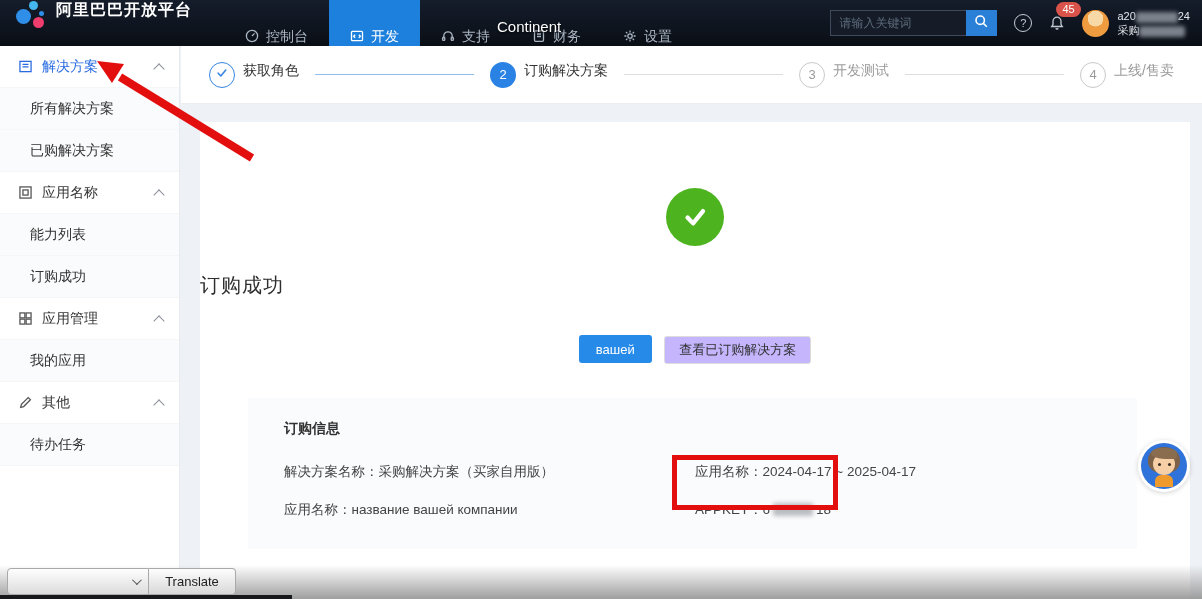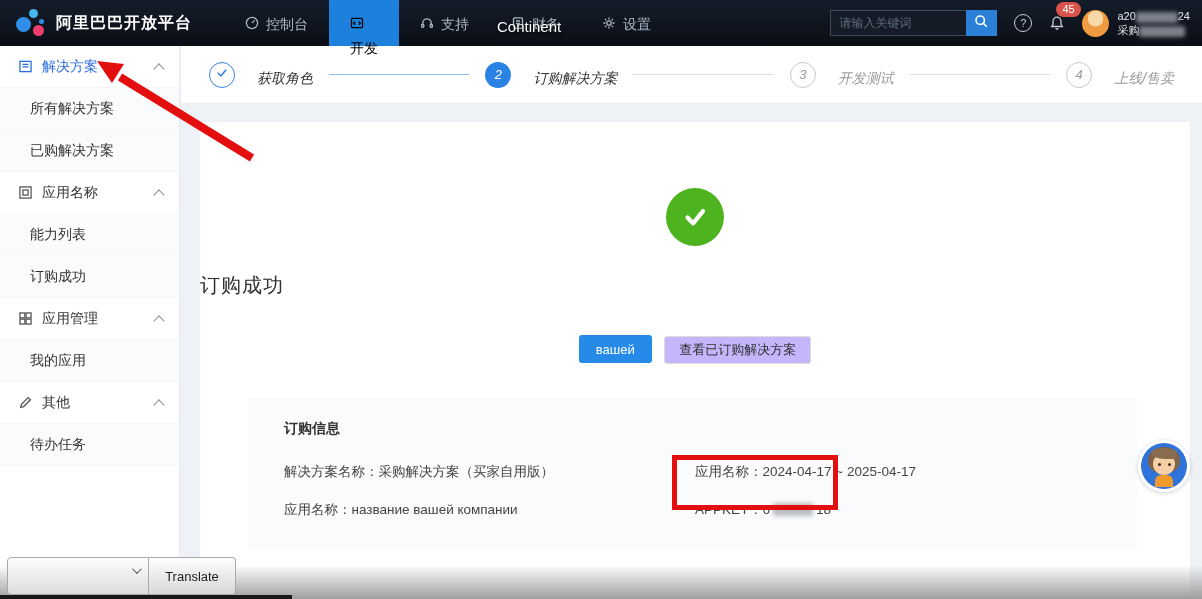--- a/index.html
+++ b/index.html
@@ -4,31 +4,31 @@
 <style>
   * { margin:0; padding:0; box-sizing:border-box; }
   html,body { width:1202px; height:599px; }
   body {
     position:relative; overflow:hidden; background:#eef1f5;
     font-family:"Liberation Sans", sans-serif;
   }
   
   .navbar { position:absolute; top:0; left:0; width:100%; height:46px; z-index:30;
     background:linear-gradient(180deg,#151d2b 0%,#0a0e15 100%); display:flex; align-items:stretch; }
-  .brand { display:flex; align-items:center; padding:0 10px 0 16px; }
+  .brand { display:flex; align-items:flex-start; padding:0 10px 0 16px; }
   .logo { width:30px; height:30px; position:relative; margin-right:10px; }
   .logo i { position:absolute; border-radius:50%; }
   .logo .c1 { width:15px; height:15px; background:#2e8ee8; left:0; top:9px; }
   .logo .c2 { width:9px; height:9px; background:#45b6ee; left:13px; top:1px; }
   .logo .c3 { width:11px; height:11px; background:#ef3d6e; left:17px; top:17px; }
   .logo .c4 { width:5px; height:5px; background:#2e8ee8; left:23px; top:11px; }
   .brand-title { color:#fff; font-size:16px; font-weight:bold; letter-spacing:1px; }
   .nav-menu { display:flex; align-items:stretch; margin-left:22px; }
-  .nav-item { display:flex; align-items:flex-start; gap:7px; padding:16px 21px; color:#aab5c3; font-size:14px; cursor:pointer; }
-  .nav-item.active { background:#1e80dd; color:#000000;flex-direction:column; }
+  .nav-item { display:flex; align-items:flex-end; gap:7px; padding:0 21px; color:#aab5c3; font-size:14px; cursor:pointer; }
+  .nav-item.active { background:#1e80dd; color:#ffffff; }
   .nav-item svg { width:14px; height:14px; }
   .continent-overlay { position:absolute; left:497px; top:18px; color:#fdfdfd; font-size:15px;
     text-shadow:0 1px 2px rgba(0,0,0,.85); z-index:40; }
   .nav-right { margin-left:auto; display:flex; align-items:center; padding-right:12px; gap:17px; }
   .search-box { display:flex; height:26px; }
   .search-input { width:136px; background:#151c28; border:1px solid #3e4a5c; border-right:none;
     color:#cfd6de; font-size:12px; padding:0 8px; outline:none; }
   .search-input::placeholder { color:#5c6a7a; }
   .search-btn { width:31px; background:#2a7fd6; border:none; display:flex; align-items:center; justify-content:center; cursor:pointer; }
   .help-icon { width:18px; height:18px; border:1.5px solid #c3cbd4; border-radius:50%; color:#c3cbd4;
@@ -51,21 +51,21 @@
   .side-item.sub { padding-left:30px; background:#fafbfc; }
   .side-item .s-icon { width:15px; height:15px; margin-right:9px; color:#555; display:flex; }
   .side-item .s-icon svg { width:15px; height:15px; }
   .side-item.active { color:#2a6ce0; }
   .side-item.active .s-icon { color:#2a6ce0; }
   .caret-up { margin-left:auto; width:8px; height:8px; border-top:1.5px solid #8a8f99;
     border-right:1.5px solid #8a8f99; transform:rotate(-45deg); margin-top:4px; }
   
   .stepper { position:absolute; left:181px; top:46px; right:0; height:58px; background:#fff;
     border-bottom:1px solid #ebedf0; display:flex; align-items:center; padding:0 28px; z-index:4; }
-  .step { display:flex; align-items:flex-end; gap:22px;font-style:italic; }
+  .step { display:flex; align-items:flex-start; gap:8px; }
   .step-circle { width:26px; height:26px; border-radius:50%; display:flex; align-items:center;
     justify-content:center; font-size:13px; flex:none; }
   .step-circle.done { border:1px solid #3585e2; color:#3585e2; }
   .step-circle.current { background:#2a82e4; color:#fff; }
   .step-circle.pending { border:1px solid #c9c9c9; color:#9a9a9a; }
   .step-label { font-size:14px; color:#333; white-space:nowrap; }
   .step-label.pending { color:#9a9a9a; }
   .connector { flex:1; height:1px; margin:0 16px; }
   .connector.done { background:#8fbdf0; }
   .connector.pending { background:#dedede; }
@@ -96,21 +96,21 @@
   .helper-inner { width:46px; height:46px; border-radius:50%; background:#2f72d9; position:relative; overflow:hidden; }
   .helper-hair { position:absolute; left:7px; top:4px; width:32px; height:26px; border-radius:50% 50% 42% 42%; background:#7d6248; }
   .helper-face { position:absolute; left:12px; top:10px; width:22px; height:22px; border-radius:50%; background:#f6cfa6; }
   .helper-fringe { position:absolute; left:10px; top:5px; width:26px; height:11px; border-radius:50% 50% 20% 60%; background:#8a6c4f; }
   .helper-shirt { position:absolute; left:14px; top:32px; width:18px; height:12px; border-radius:6px 6px 0 0; background:#f09a2c; }
   .helper-eye { position:absolute; top:20px; width:3px; height:3px; border-radius:50%; background:#3a2d22; }
   
   .bottom-fade { position:absolute; left:0; right:0; bottom:0; height:34px; z-index:15; pointer-events:none;
     background:linear-gradient(180deg, rgba(150,150,150,0) 0%, rgba(148,148,148,.9) 100%); }
   .bottom-dark { position:absolute; left:0; bottom:0; width:292px; height:4px; background:#16181c; z-index:26; }
-  .translate-bar { position:absolute; left:7px; bottom:4px; display:flex; height:38px; z-index:27; }
+  .translate-bar { position:absolute; left:7px; bottom:4px; display:flex; height:27px; z-index:27; }
   .tr-select { width:142px; background:linear-gradient(#fefefe,#dcdcdc); border:1px solid #a9a9a9;
     border-radius:4px 0 0 4px; position:relative; cursor:pointer; }
   .tr-chevron { position:absolute; right:9px; top:9px; width:7px; height:7px;
     border-right:1.5px solid #555; border-bottom:1.5px solid #555; transform:rotate(45deg) translateY(-2px); }
   .tr-btn { width:87px; background:linear-gradient(#fdfdfd,#d8d8d8); border:1px solid #a9a9a9; border-left:none;
     border-radius:0 4px 4px 0; font-size:13px; color:#222; display:flex; align-items:center;
     justify-content:center; cursor:pointer; font-family:inherit; }
 </style>
 </head>
 <body>

